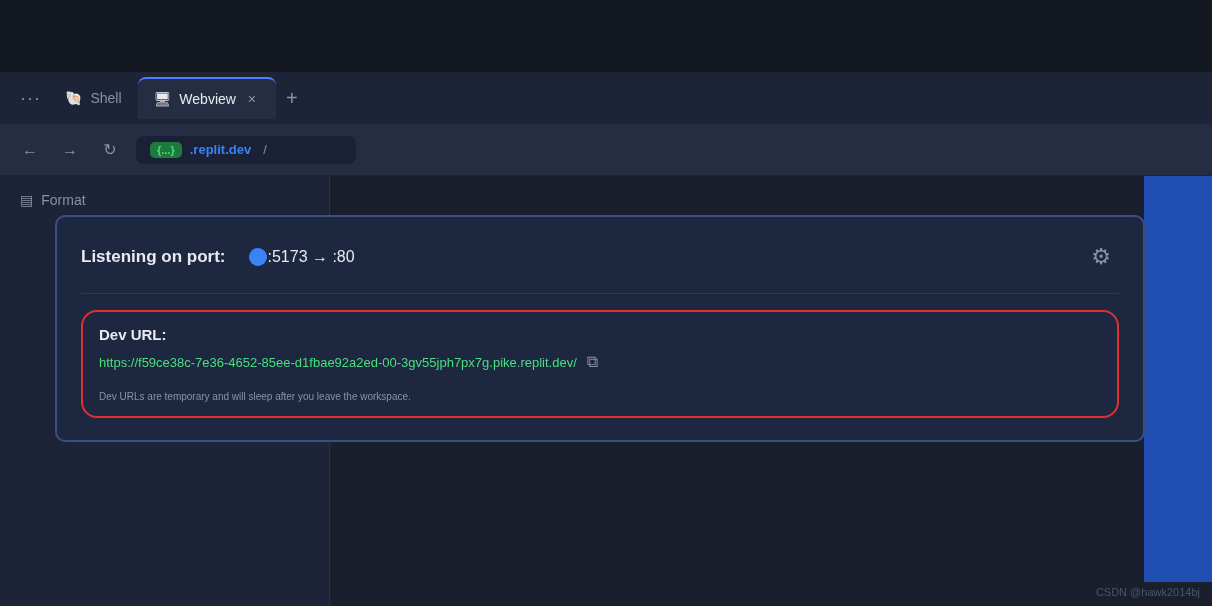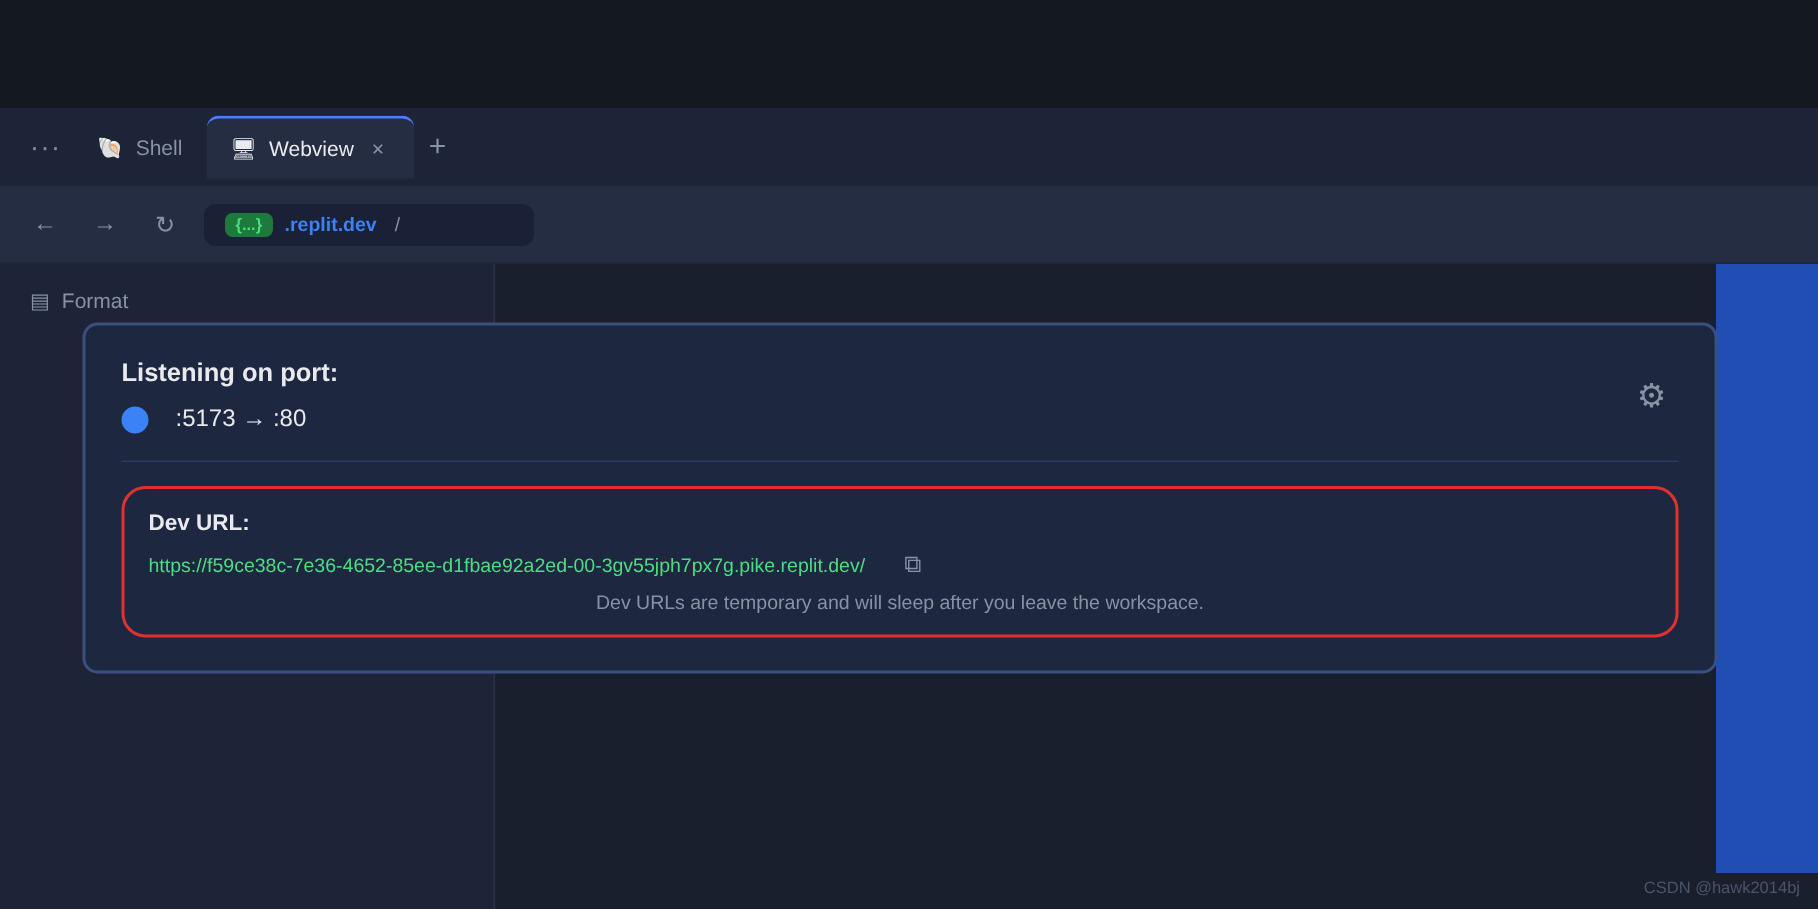--- a/index.html
+++ b/index.html
@@ -205,34 +205,35 @@
 
     .port-section {
       display: flex;
       align-items: center;
       justify-content: space-between;
       margin-bottom: 18px;
     }
 
     .port-left {
       display: flex;
-      flex-direction: column;
+      flex-direction: row;
       gap: 12px;
     }
 
     .port-title {
       color: #e8eaf0;
       font-size: 17px;
       font-weight: 600;
     }
 
     .port-value {
       display: flex;
       align-items: center;
-      gap: 18px;
+      gap: 0;
+      margin-left: 12px;
     }
 
     .port-dot {
       width: 18px;
       height: 18px;
       border-radius: 50%;
       background-color: #3b82f6;
       flex-shrink: 0;
     }
 
@@ -269,44 +270,43 @@
     .dev-url-label {
       color: #e8eaf0;
       font-size: 15px;
       font-weight: 600;
       margin-bottom: 10px;
     }
 
     .dev-url-link-row {
       display: flex;
       align-items: center;
-      gap: 26px;
-      margin-bottom: 8px;
+      gap: 10px;
+      margin-bottom: 20px;
     }
 
     .dev-url-link {
       color: #4ade80;
       font-size: 13px;
       font-weight: 400;
       word-break: break-all;
       cursor: pointer;
       text-decoration: none;
     }
 
     .copy-icon {
       color: #8892a4;
       font-size: 16px;
       cursor: pointer;
       flex-shrink: 0;
     }
 
     .dev-url-note {
       color: #8892a4;
-      font-size: 13px;
-      text-align: center;
+      font-size: 10px;
     }
 
     
     .right-strip {
       position: absolute;
       top: 176px;
       right: 0;
       width: 68px;
       height: 406px;
       background-color: #2563eb;

